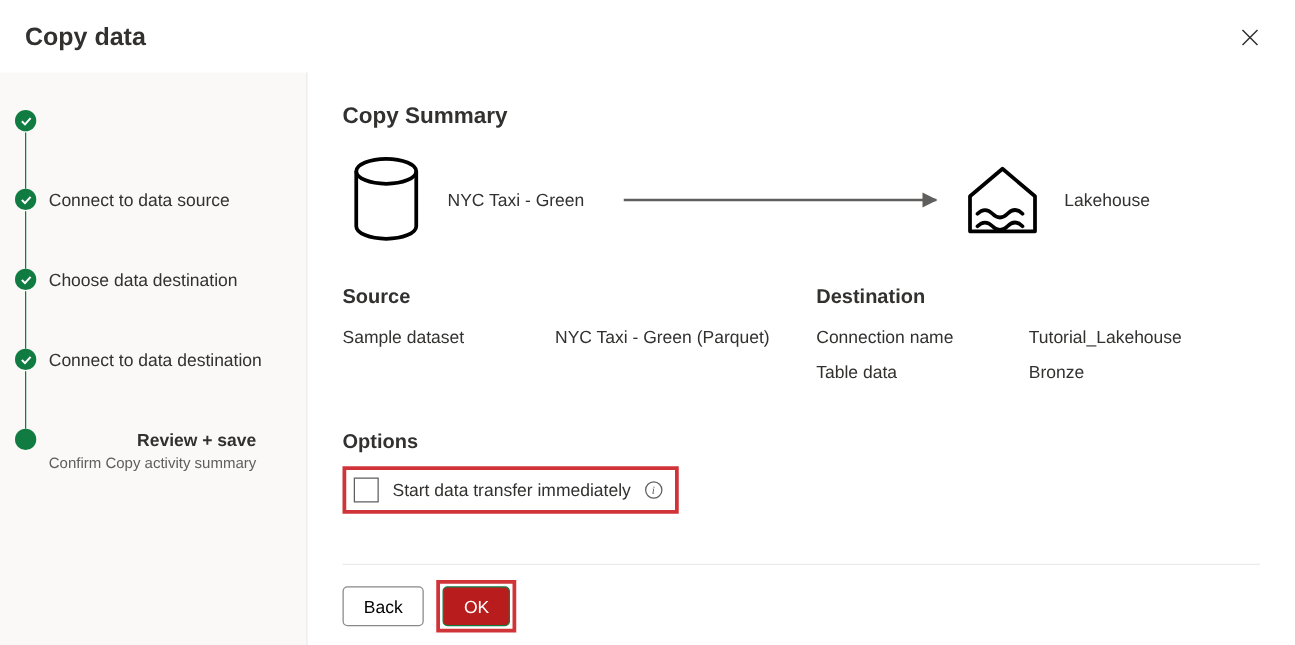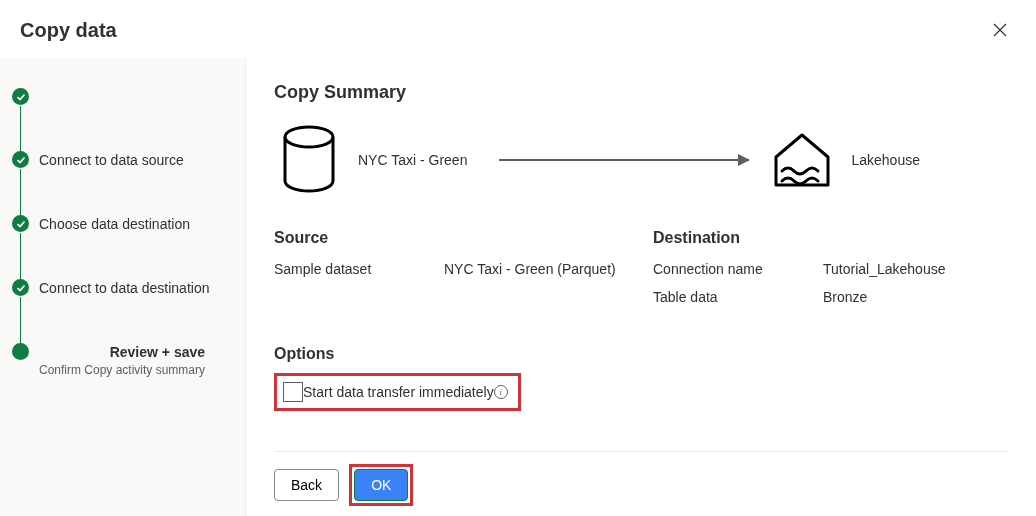--- a/index.html
+++ b/index.html
@@ -153,21 +153,21 @@
   .options-title {
     font-size: 16px;
     font-weight: 600;
     margin-bottom: 10px;
   }
   .highlight-box {
     border: 3px solid #d13438;
     padding: 6px 10px 6px 6px;
     display: inline-flex;
     align-items: center;
-    gap: 0;
+    gap: 11px;
   }
   .checkbox {
     width: 20px;
     height: 20px;
     border: 1px solid #605e5c;
     background: #fff;
     display: inline-block;
   }
   .info-icon {
     width: 14px;
@@ -199,21 +199,21 @@
     border: 1px solid #8a8886;
     background: #fff;
     border-radius: 4px;
     font-size: 14px;
     cursor: pointer;
     display: inline-flex;
     align-items: center;
     justify-content: center;
   }
   .btn-primary {
-    background: #3b82f6;
+    background: #b91c1c;
     border-color: #107c41;
     color: #fff;
   }
   .ok-wrap {
     border: 3px solid #d13438;
     padding: 2px;
     margin-left: 10px;
     display: inline-flex;
   }
   .spacer { flex: 1; }

